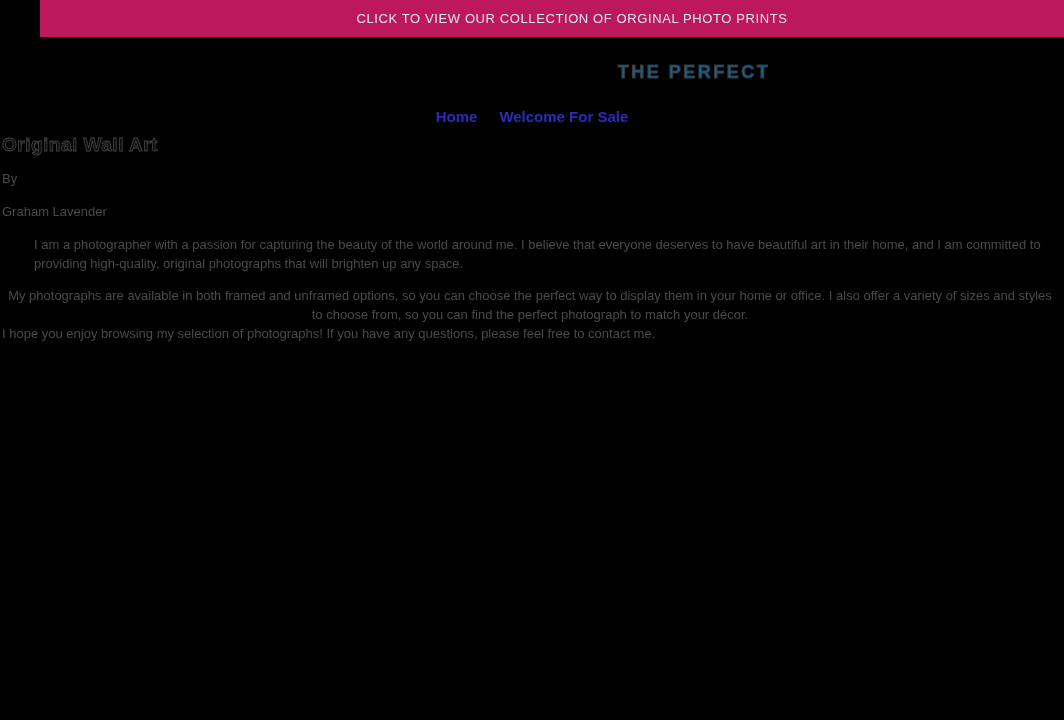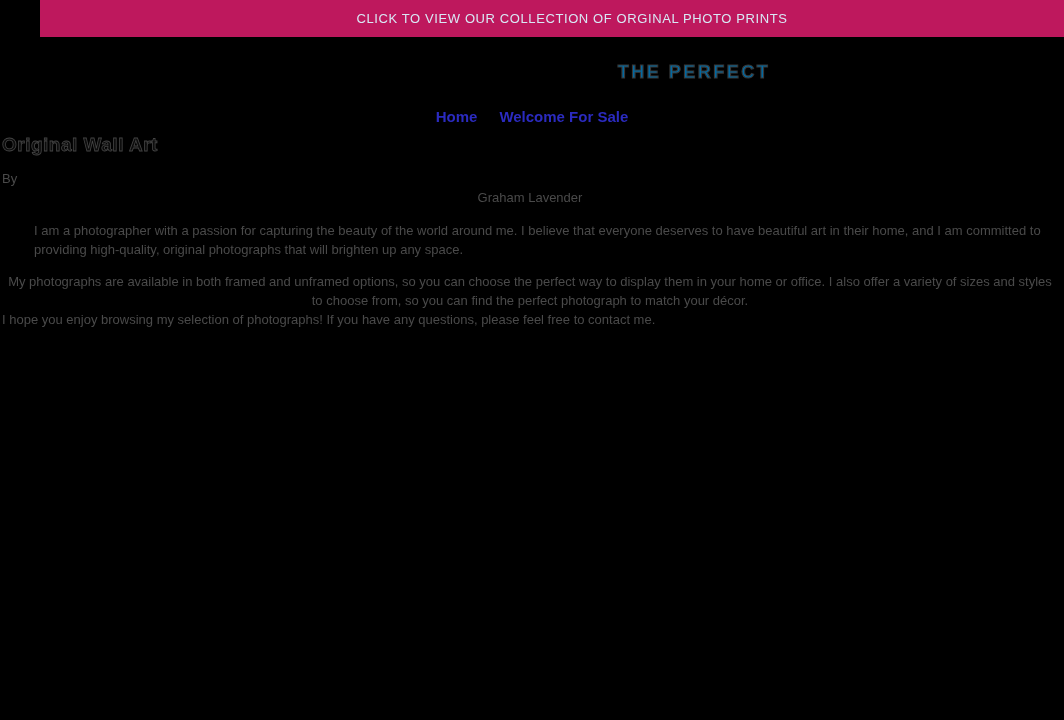--- a/index.html
+++ b/index.html
@@ -73,21 +73,21 @@
   .content h1 {
     margin-top: 8px;
     font-size: 19px;
     line-height: 23px;
     font-weight: bold;
     letter-spacing: 0.5px;
     color: #0d0d0d;
     -webkit-text-stroke: 0.8px #454545;
   }
   .byline-label   { margin-top: 13px; }
-  .author         { margin-top: 0; text-align: center; }
+  .author         { margin-top: 14px; }
   .intro          { margin-top: 29px; }
   .para-1         { margin-top: 14px; margin-left: 32px; }
   .para-2         { margin-top: 13px; text-align: center; }
   .para-3         { }
 </style>
 </head>
 <body>
 
 <div class="banner">
   <span>CLICK TO VIEW OUR COLLECTION OF ORGINAL PHOTO PRINTS</span>

